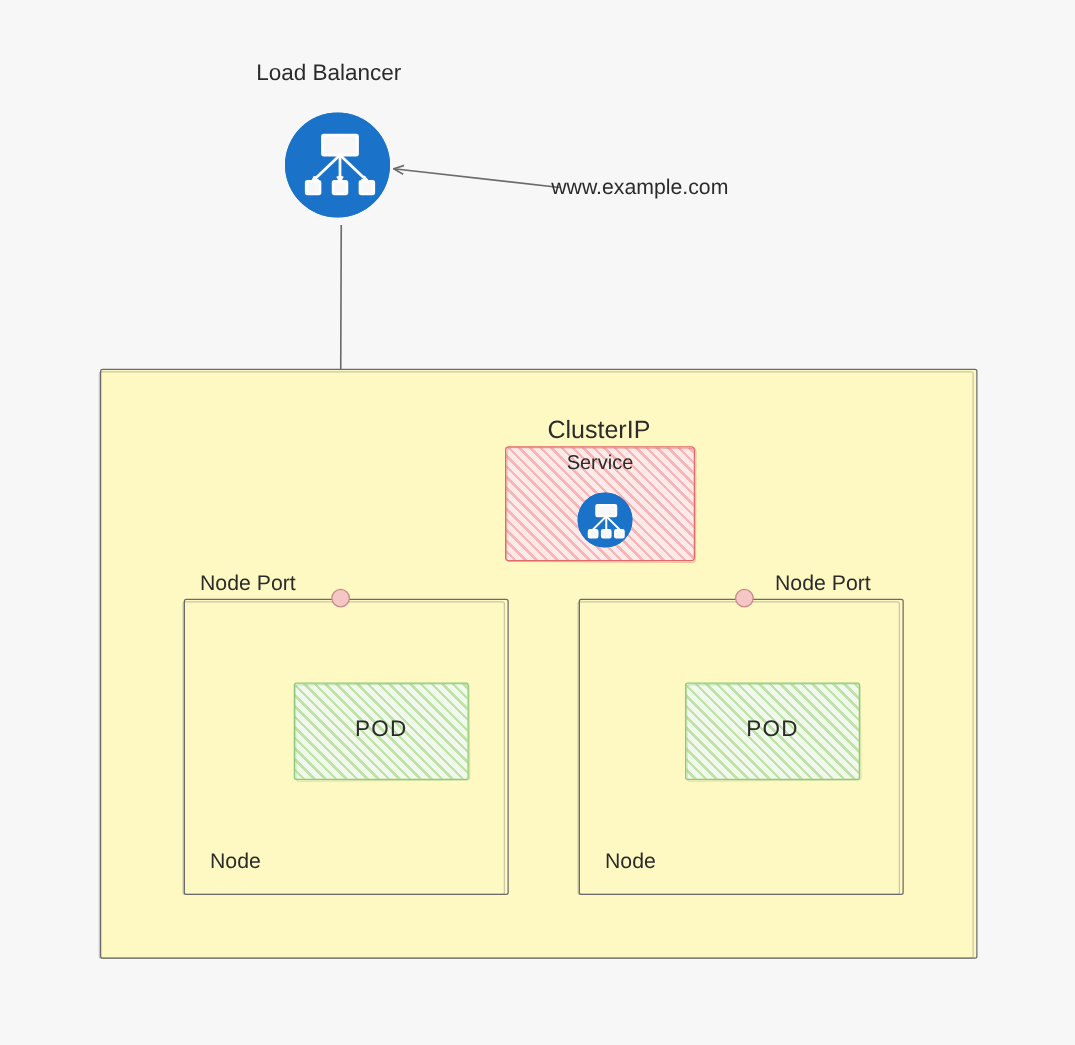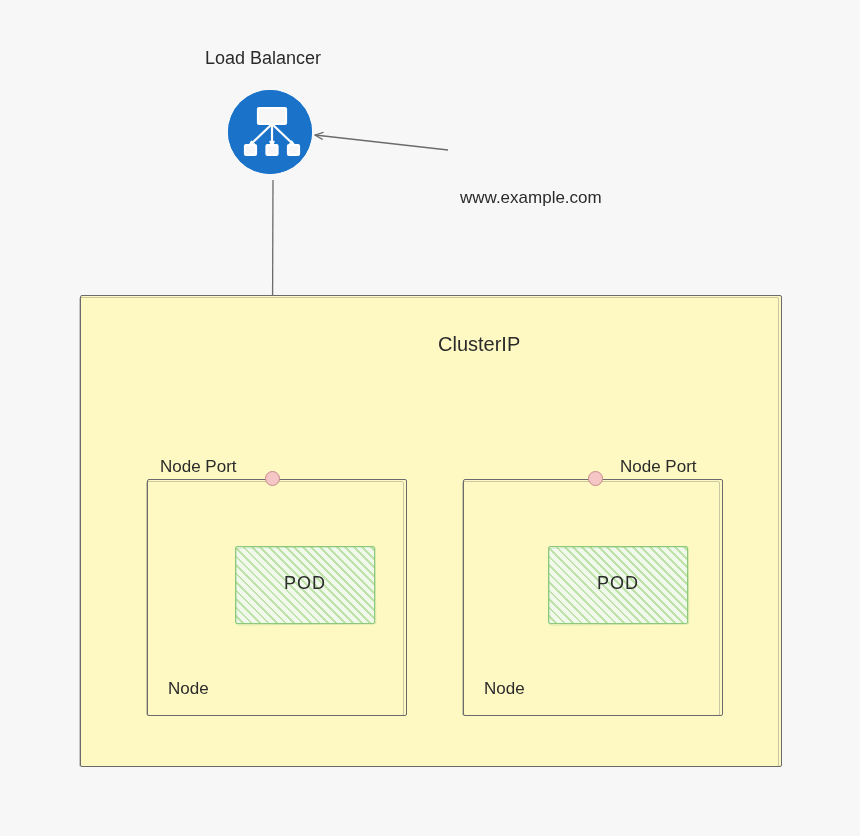--- a/index.html
+++ b/index.html
@@ -134,26 +134,43 @@
         <rect x="38.5" y="55" width="11" height="10" fill="#f7f7f7" rx="1"></rect>
         <rect x="60" y="55" width="11" height="10" fill="#f7f7f7" rx="1"></rect>
 
         <polyline points="24,51 22,55 27,54"></polyline>
         <polyline points="42,51 44,55 46,51"></polyline>
         <polyline points="63,51 66,55 61,54"></polyline>
       </g>
     </svg>
   </div>
 
-  <div class="label" style="left:460px; top:140px;margin-top:48px;">www.example.com</div>
+  <div class="label" style="left:441px; top:140px;">www.example.com</div>
 
   <div class="box double" style="left:80px; top:295px; width:700px; height:470px;"></div>
 
   <div class="label" style="left:438px; top:333px; font-size:20px;">ClusterIP</div>
 
+  <div class="hatched-red" style="left:404px; top:357px; width:150px; height:90px;">
+    <div class="label" style="position:absolute; left:0; right:0; text-align:center; top:4px; font-size:16px;">Service</div>
+
+    <div class="lb-circle" style="left:57px; top:36px; width:44px; height:44px;">
+      <svg width="44" height="44" viewBox="0 0 44 44">
+        <g stroke="#ffffff" stroke-width="1.6" fill="none">
+          <rect x="15" y="10" width="16" height="9" fill="#f7f7f7" rx="1"></rect>
+          <line x1="23" y1="19" x2="12" y2="30"></line>
+          <line x1="23" y1="19" x2="23" y2="30"></line>
+          <line x1="23" y1="19" x2="34" y2="30"></line>
+          <rect x="9" y="30" width="7" height="6" fill="#f7f7f7" rx="1"></rect>
+          <rect x="19.5" y="30" width="7" height="6" fill="#f7f7f7" rx="1"></rect>
+          <rect x="30" y="30" width="7" height="6" fill="#f7f7f7" rx="1"></rect>
+        </g>
+      </svg>
+    </div>
+  </div>
 
   <div class="box double" style="left:147px; top:479px; width:258px; height:235px;">
     <div class="label" style="left:20px; bottom:16px; position:absolute;">Node</div>
   </div>
   <div class="label" style="left:160px; top:457px;">Node Port</div>
   <div class="port-dot" style="left:265px; top:471px;"></div>
   <div class="hatched-green" style="left:235px; top:546px; width:138px; height:76px;">
     <div class="pod-label" style="top:26px;">POD</div>
   </div>
 

